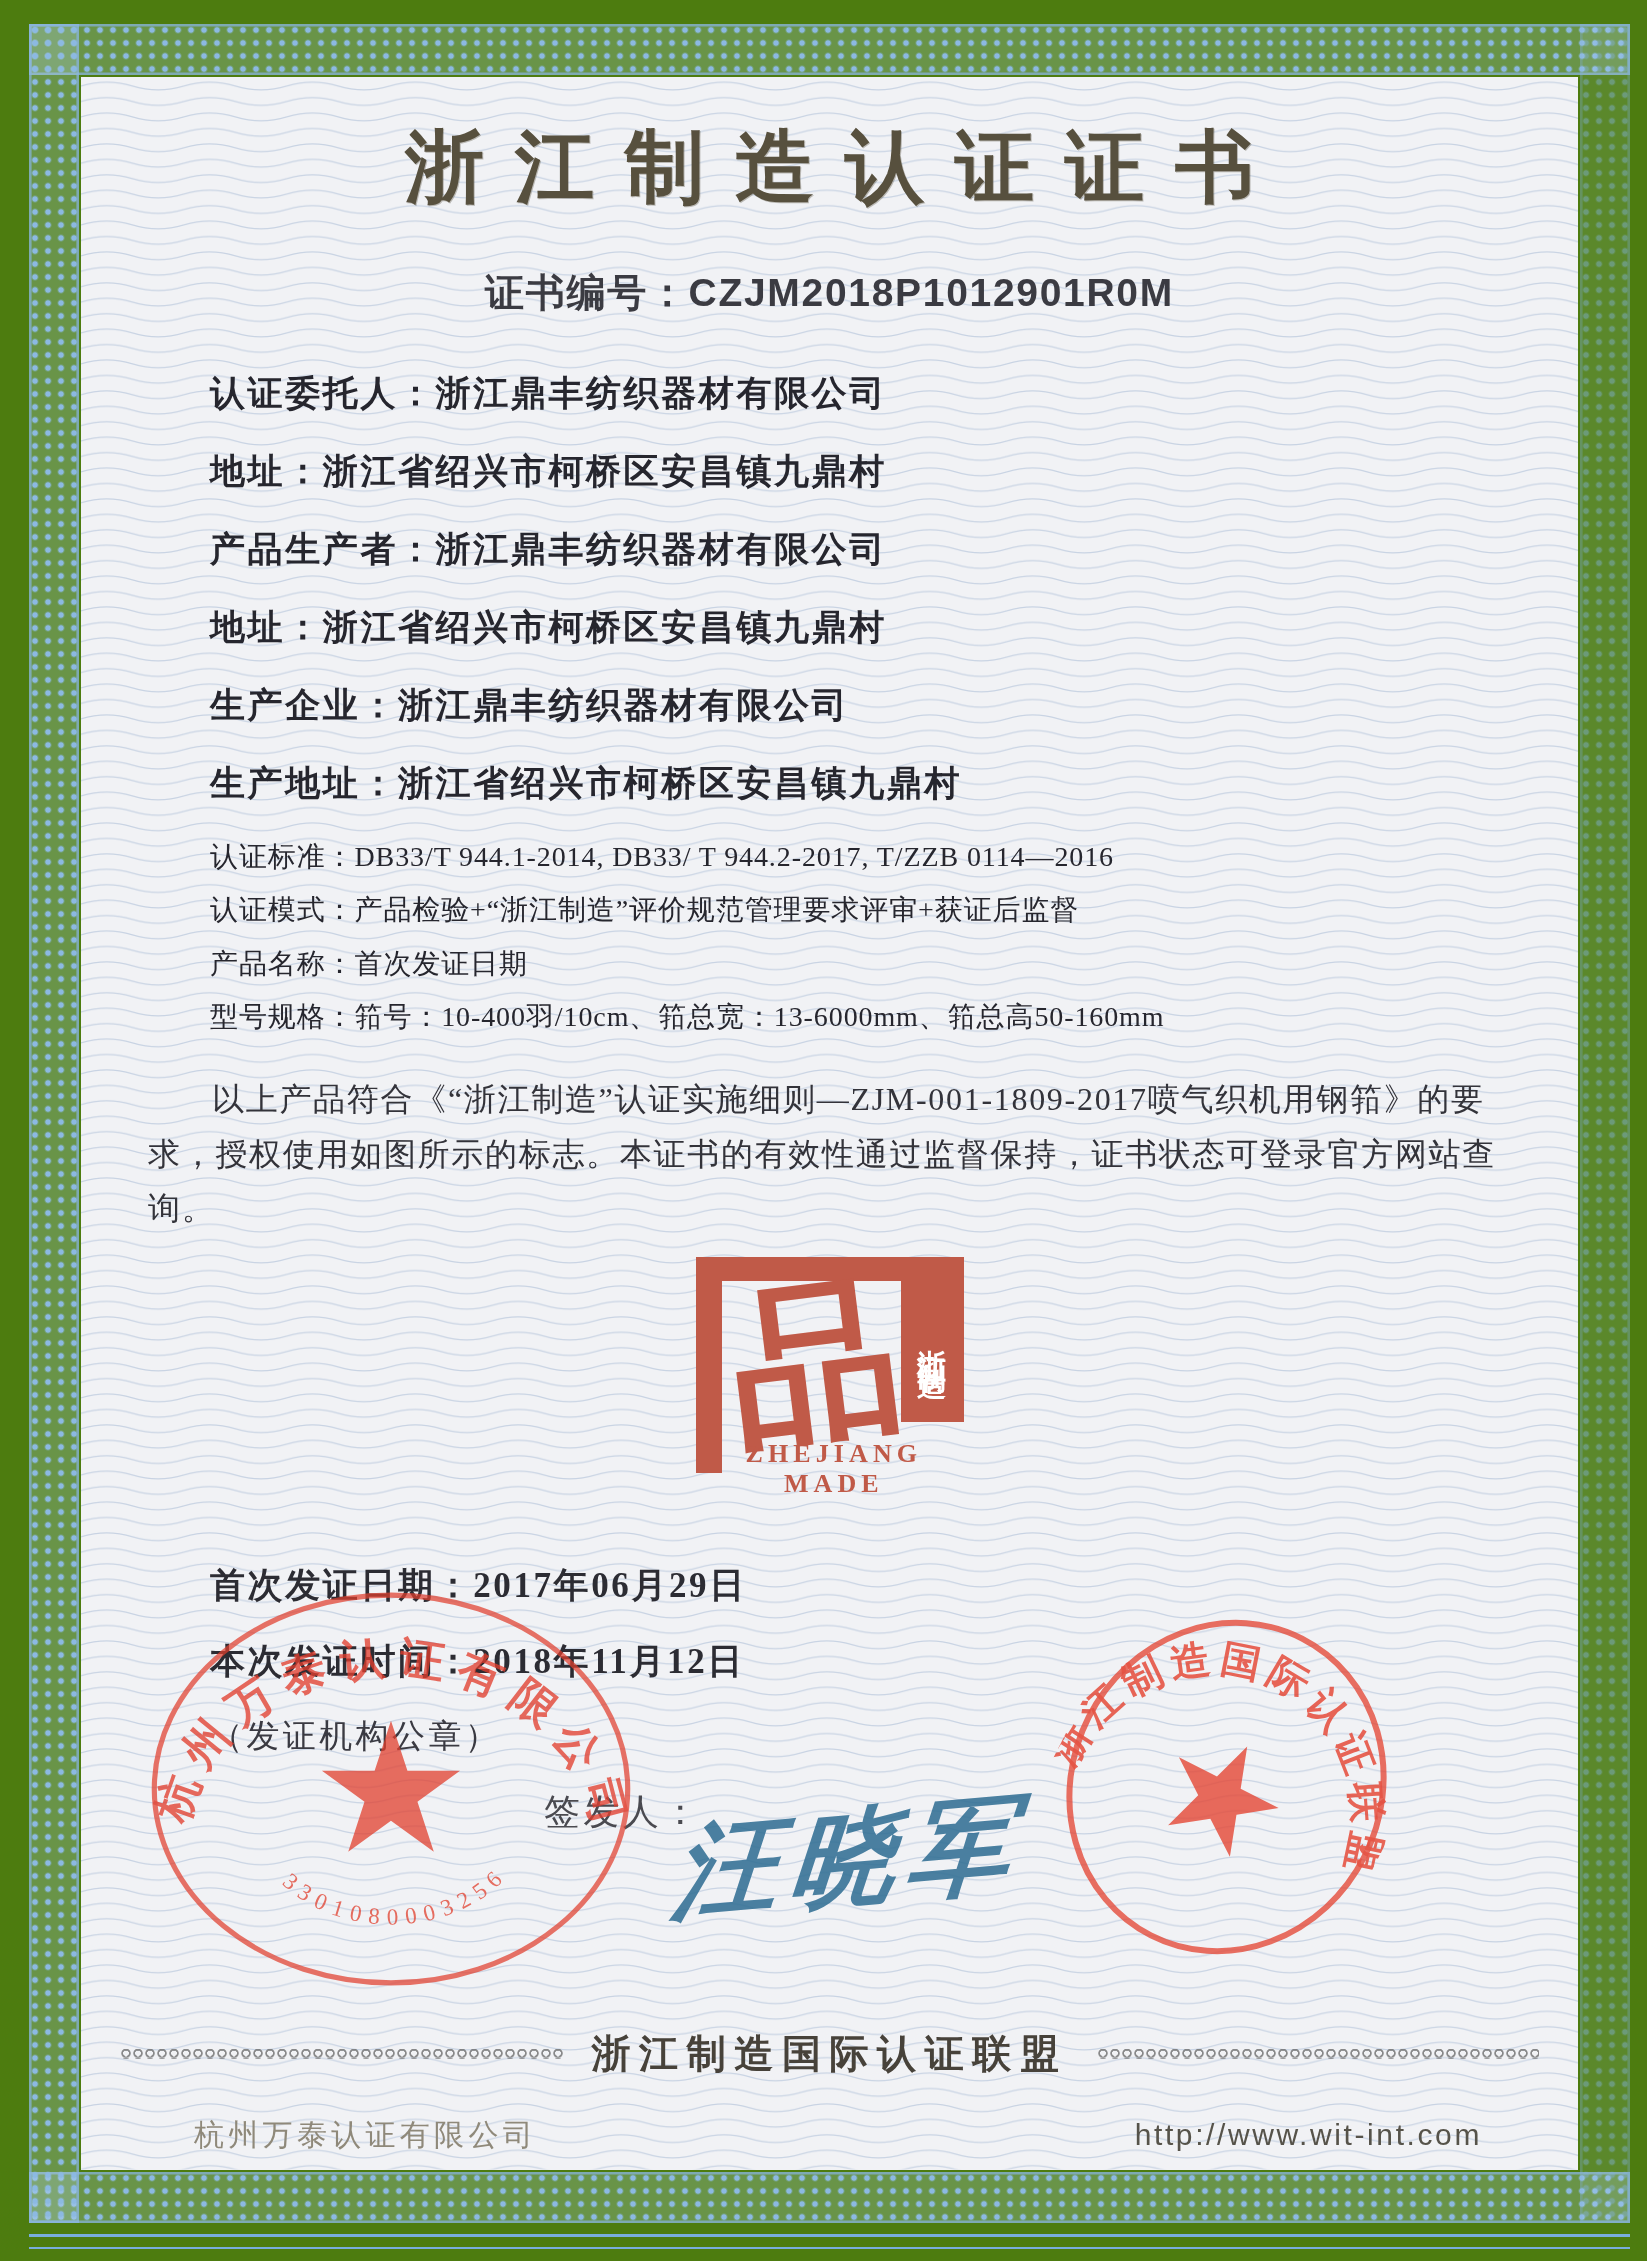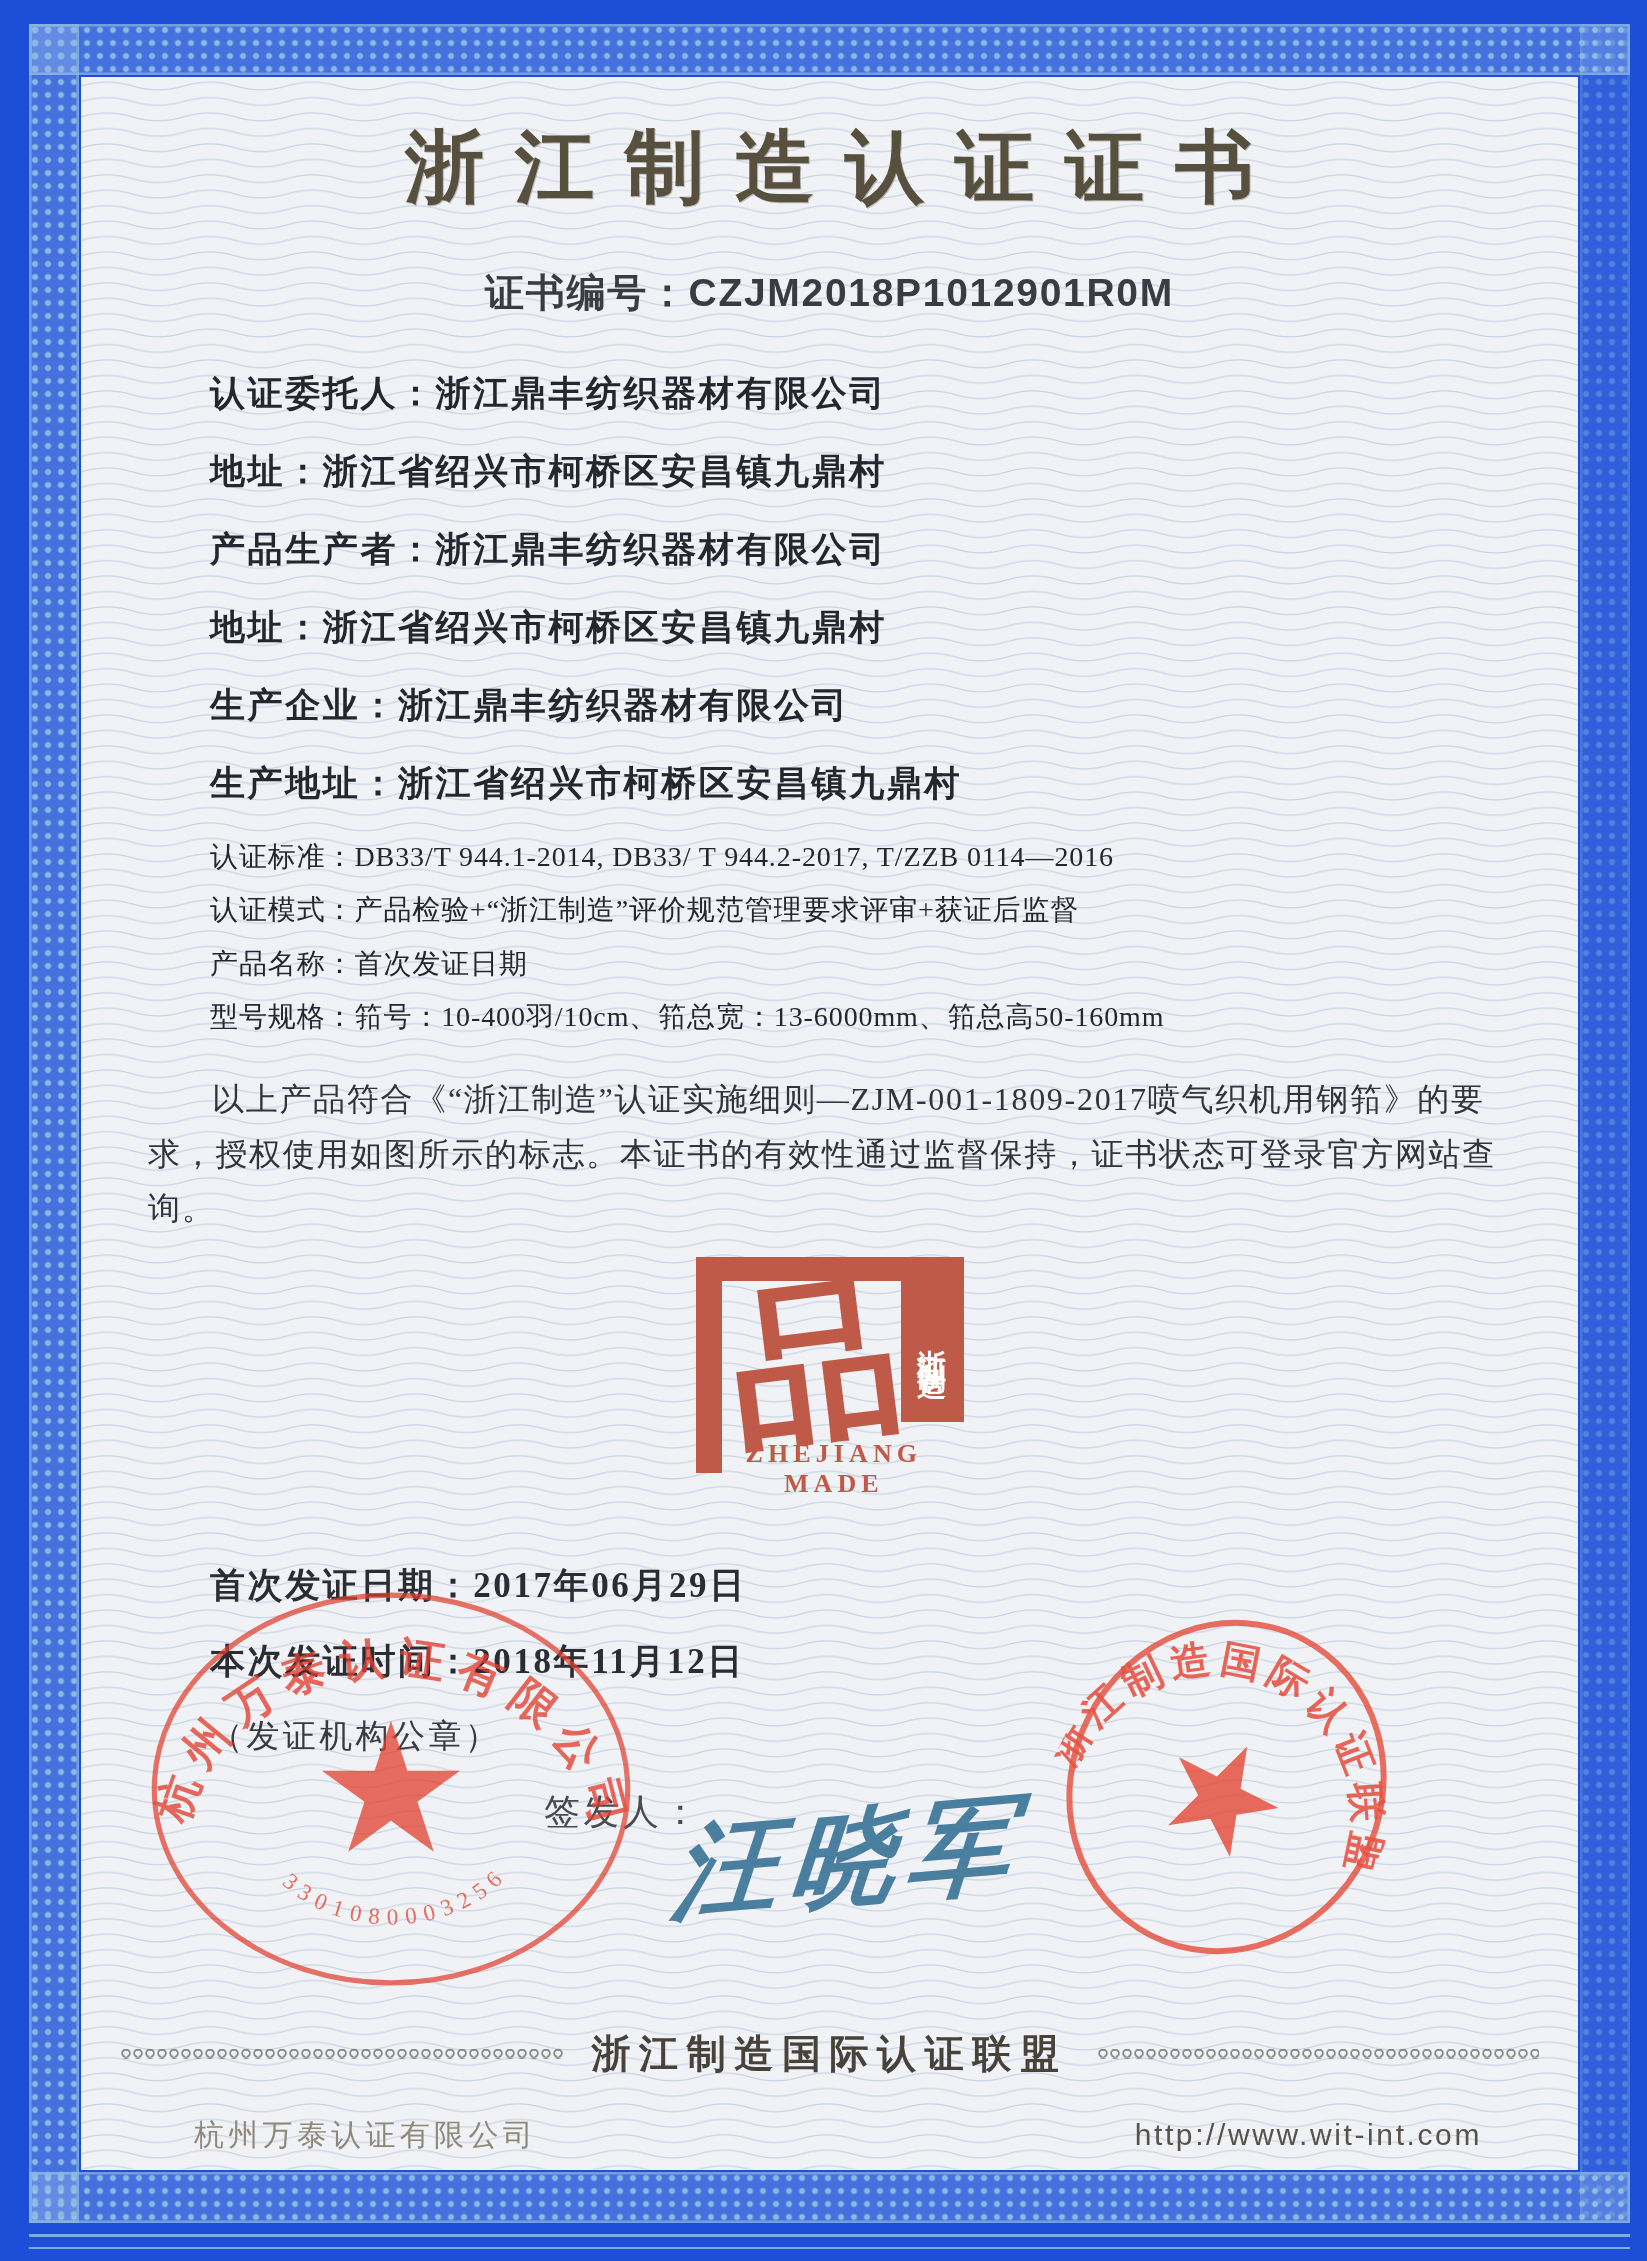--- a/index.html
+++ b/index.html
@@ -1,16 +1,16 @@
 <!DOCTYPE html>
 <html style="font-size:13.7px"><head>
 <meta charset="utf-8">
 <style>
   html,body{margin:0;padding:0;background:#e8e8e6;}
-  .page{position:relative;width:1647px;height:2261px;margin:0 auto;background:#1d4ed8;overflow:hidden;
+  .page{position:relative;width:1647px;height:2261px;margin:0 auto;background:#4d7c0f;overflow:hidden;
         font-family:"Liberation Serif","DejaVu Serif",serif;}
   
   .lace{position:absolute;background-color:rgba(190,218,242,.25);
         background-image:radial-gradient(circle at 6px 6px,#8cb9e2 2.2px,rgba(140,185,226,.35) 3.1px,transparent 4.1px);
         background-size:13px 13px;box-shadow:inset 0 0 0 2.6px rgba(135,180,225,.7);}
   .lace-top{left:29px;right:17px;top:24px;height:51px;}
   .lace-bottom{left:29px;right:17px;bottom:38px;height:51px;}
   .lace-left{left:29px;top:24px;bottom:38px;width:50px;}
   .lace-right{right:17px;top:24px;bottom:38px;width:50px;opacity:.5;}
   .bottom-rule{position:absolute;left:29px;right:17px;bottom:12px;height:10.3px;

